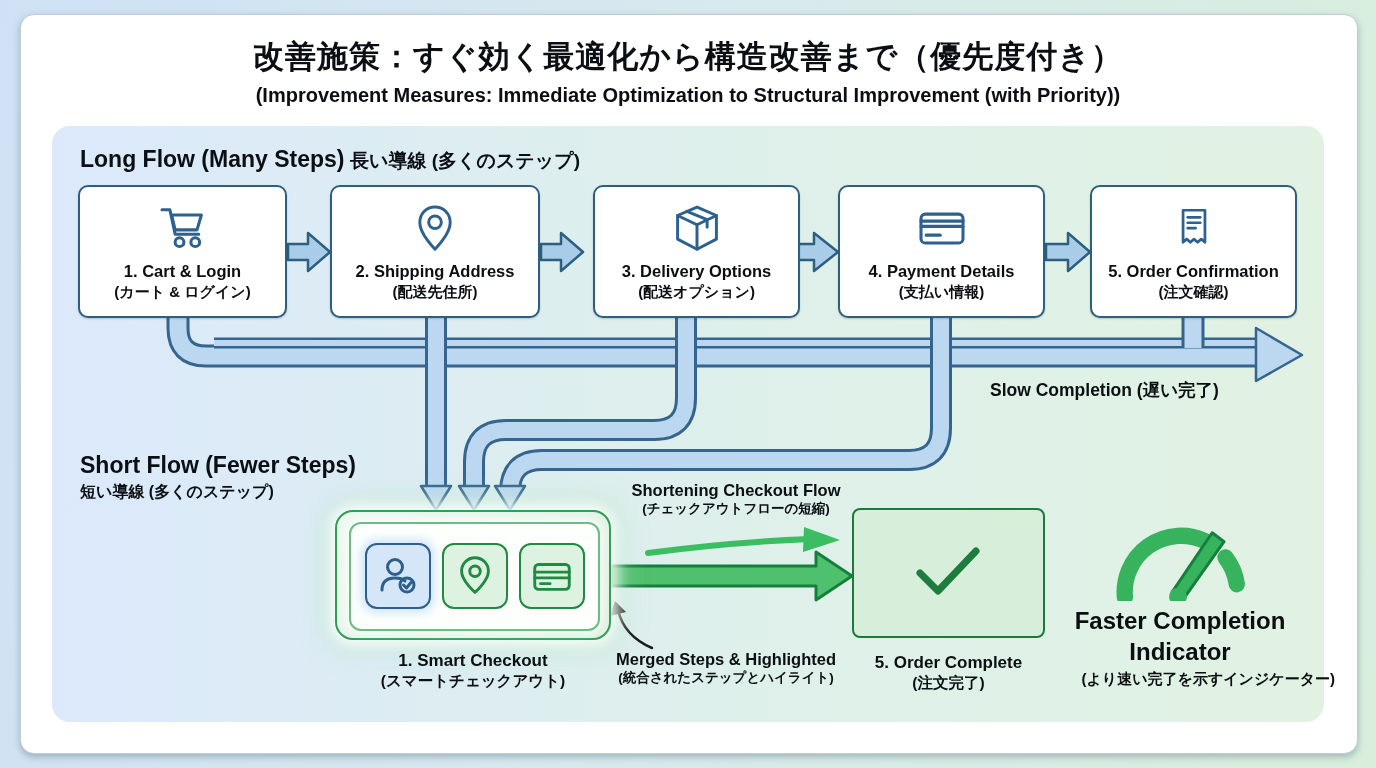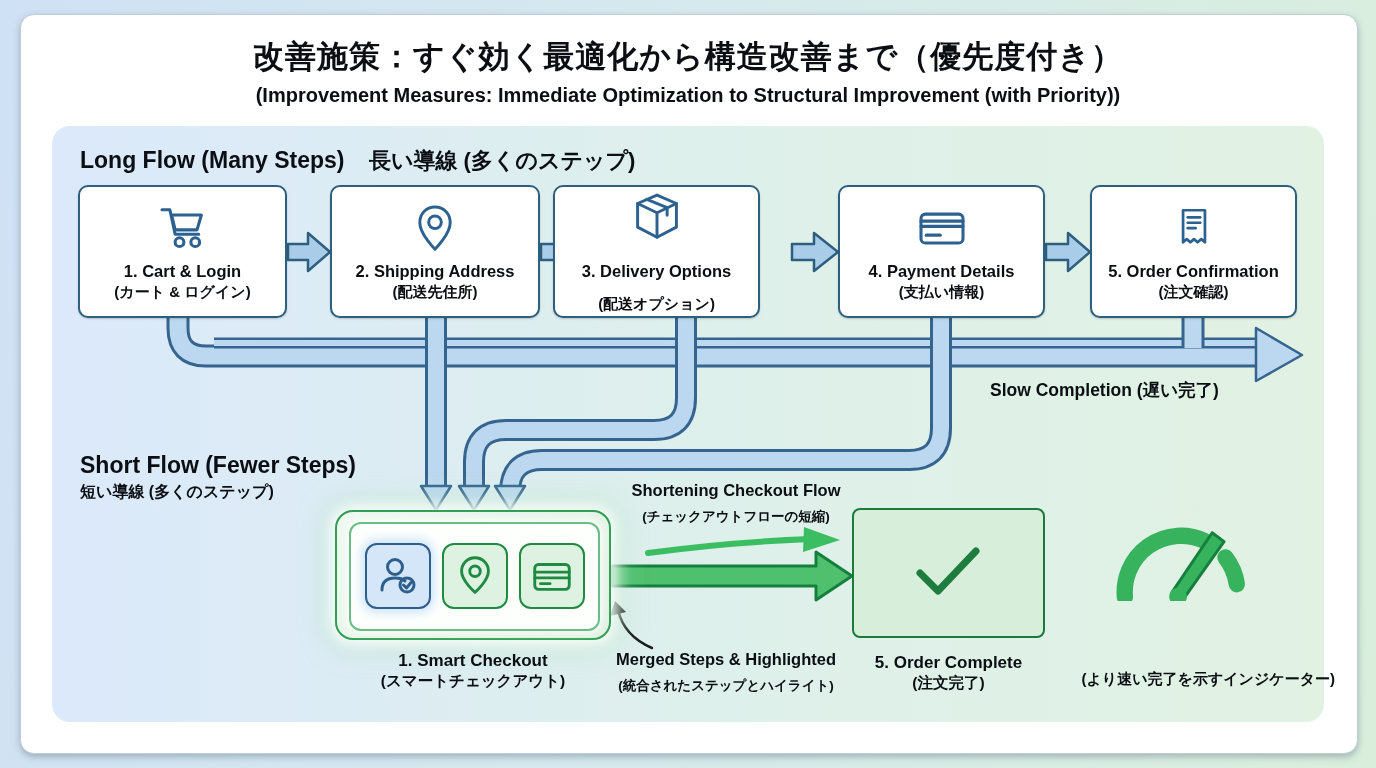--- a/index.html
+++ b/index.html
@@ -8,34 +8,34 @@
   .card{position:absolute;left:20px;top:14px;width:1336px;height:738px;background:#ffffff;
         border:1px solid #bfcdd6;border-radius:14px;box-shadow:0 3px 7px rgba(60,80,100,.35);}
   .title-ja{position:absolute;left:0;top:36px;width:100%;text-align:center;
             font-size:31px;font-weight:700;letter-spacing:1px;}
   .title-en{position:absolute;left:0;top:84px;width:100%;text-align:center;
             font-size:20px;font-weight:700;}
   .panel{position:absolute;left:52px;top:126px;width:1272px;height:596px;border-radius:18px;
          background:linear-gradient(90deg,#dbe9fb 0%,#def0ea 55%,#e1f2e3 100%);}
   .flow-heading{position:absolute;left:80px;top:146px;white-space:nowrap;}
   .h-en{font-size:23px;font-weight:700;}
-  .h-ja{font-size:22px;font-weight:700;margin-left:20px;}
+  .h-ja{font-size:19px;font-weight:700;margin-left:1px;}
   .short-heading{position:absolute;left:80px;top:452px;}
   .short-heading .h-ja{display:block;margin-left:0;margin-top:3px;font-size:16px;}
   .step-box{position:absolute;top:185px;height:133px;background:#ffffff;border:2.5px solid #2d5f7f;
             border-radius:10px;display:flex;flex-direction:column;align-items:center;
             justify-content:center;box-shadow:0 1px 2px rgba(0,0,0,.18);box-sizing:border-box;padding-top:0;}
   .step-icon{height:56px;display:flex;align-items:center;justify-content:center;margin-bottom:4px;}
   .step-en{font-size:16.5px;font-weight:700;line-height:1.25;text-align:center;}
   .step-ja{font-size:15px;font-weight:700;line-height:1.3;text-align:center;}
   .slow-label{position:absolute;left:990px;top:378px;width:312px;
               font-size:17.5px;font-weight:700;}
   .anno{position:absolute;text-align:center;}
   .anno .a-en{font-size:16.5px;font-weight:700;line-height:1.2;}
-  .anno .a-ja{font-size:13.5px;font-weight:700;line-height:1.25;margin-top:8px;}
+  .anno .a-ja{font-size:13.5px;font-weight:700;line-height:1.25;}
   .sc-box{position:absolute;left:335px;top:510px;width:276px;height:130px;border-radius:18px;
           border:2.5px solid #2f9e52;background:linear-gradient(135deg,#eef9f0,#dff1e2);
           box-shadow:0 0 14px 5px rgba(255,255,255,.95),0 0 24px 10px rgba(175,228,192,.55);box-sizing:border-box;}
   .sc-inner{position:absolute;left:12px;top:10px;width:247px;height:105px;border-radius:12px;
             border:2px solid #69bd85;background:#fdfffd;box-shadow:0 0 8px 2px rgba(255,255,255,.9);}
   .tile{position:absolute;top:19px;width:66px;height:66px;border-radius:12px;box-sizing:border-box;
         display:flex;align-items:center;justify-content:center;}
   .tile-blue{left:14px;background:#d4e6f7;border:2.5px solid #2d5f8c;
              box-shadow:0 0 10px 4px rgba(205,228,250,.95);}
   .tile-green{background:#ddf2e0;border:2.5px solid #1f8a42;}
@@ -136,21 +136,21 @@
     <div class="step-icon">
       <svg width="54" height="56" viewBox="0 0 64 64">
         <path class="icon-blue" fill="#c9def4" d="M32 6 C21.5 6 14 14 14 24.5 C14 38 32 56 32 56 C32 56 50 38 50 24.5 C50 14 42.5 6 32 6 Z"></path>
         <circle class="icon-blue" fill="#ffffff" cx="32" cy="24" r="7.5"></circle>
       </svg>
     </div>
     <div class="step-en">2. Shipping Address</div>
     <div class="step-ja">(配送先住所)</div>
   </div>
 
-  <div class="step-box" style="left:553px;width:207px;gap:12px;">
+  <div class="step-box" style="left:593px;width:207px;">
     <div class="step-icon">
       <svg width="54" height="56" viewBox="0 0 64 64">
         <polygon class="icon-blue" fill="#c9def4" points="32,6 55,16 55,44 32,56 9,44 9,16"></polygon>
         <polyline class="icon-blue" points="9,16 32,27 55,16"></polyline>
         <line class="icon-blue" x1="32" y1="27" x2="32" y2="56"></line>
         <polyline class="icon-blue" points="20,11 44,21 44,30"></polyline>
       </svg>
     </div>
     <div class="step-en">3. Delivery Options</div>
     <div class="step-ja">(配送オプション)</div>
@@ -245,14 +245,15 @@
   </div>
 
   <span style="position:absolute;left:1106px;top:506px;">
     <svg width="150" height="95" viewBox="0 0 100 64">
       <path d="M12.2 61.3 A38 38 0 0 1 65.5 23.3" fill="none" stroke="#36b35c" stroke-width="11" stroke-linecap="round"></path>
       <path d="M79.9 34.6 A38 38 0 0 1 87.6 52.7" fill="none" stroke="#36b35c" stroke-width="11" stroke-linecap="round"></path>
       <polygon points="44,58 50,65 79,24 71,18" fill="#36b35c" stroke="#15803d" stroke-width="2" stroke-linejoin="round"></polygon>
       <circle cx="48" cy="61" r="6" fill="#36b35c"></circle>
     </svg>
   </span>
+  <div class="indicator-title">Faster Completion Indicator</div>
   <div class="indicator-ja">(より速い完了を示すインジケーター)</div>
 </div>
 
 </body></html>

